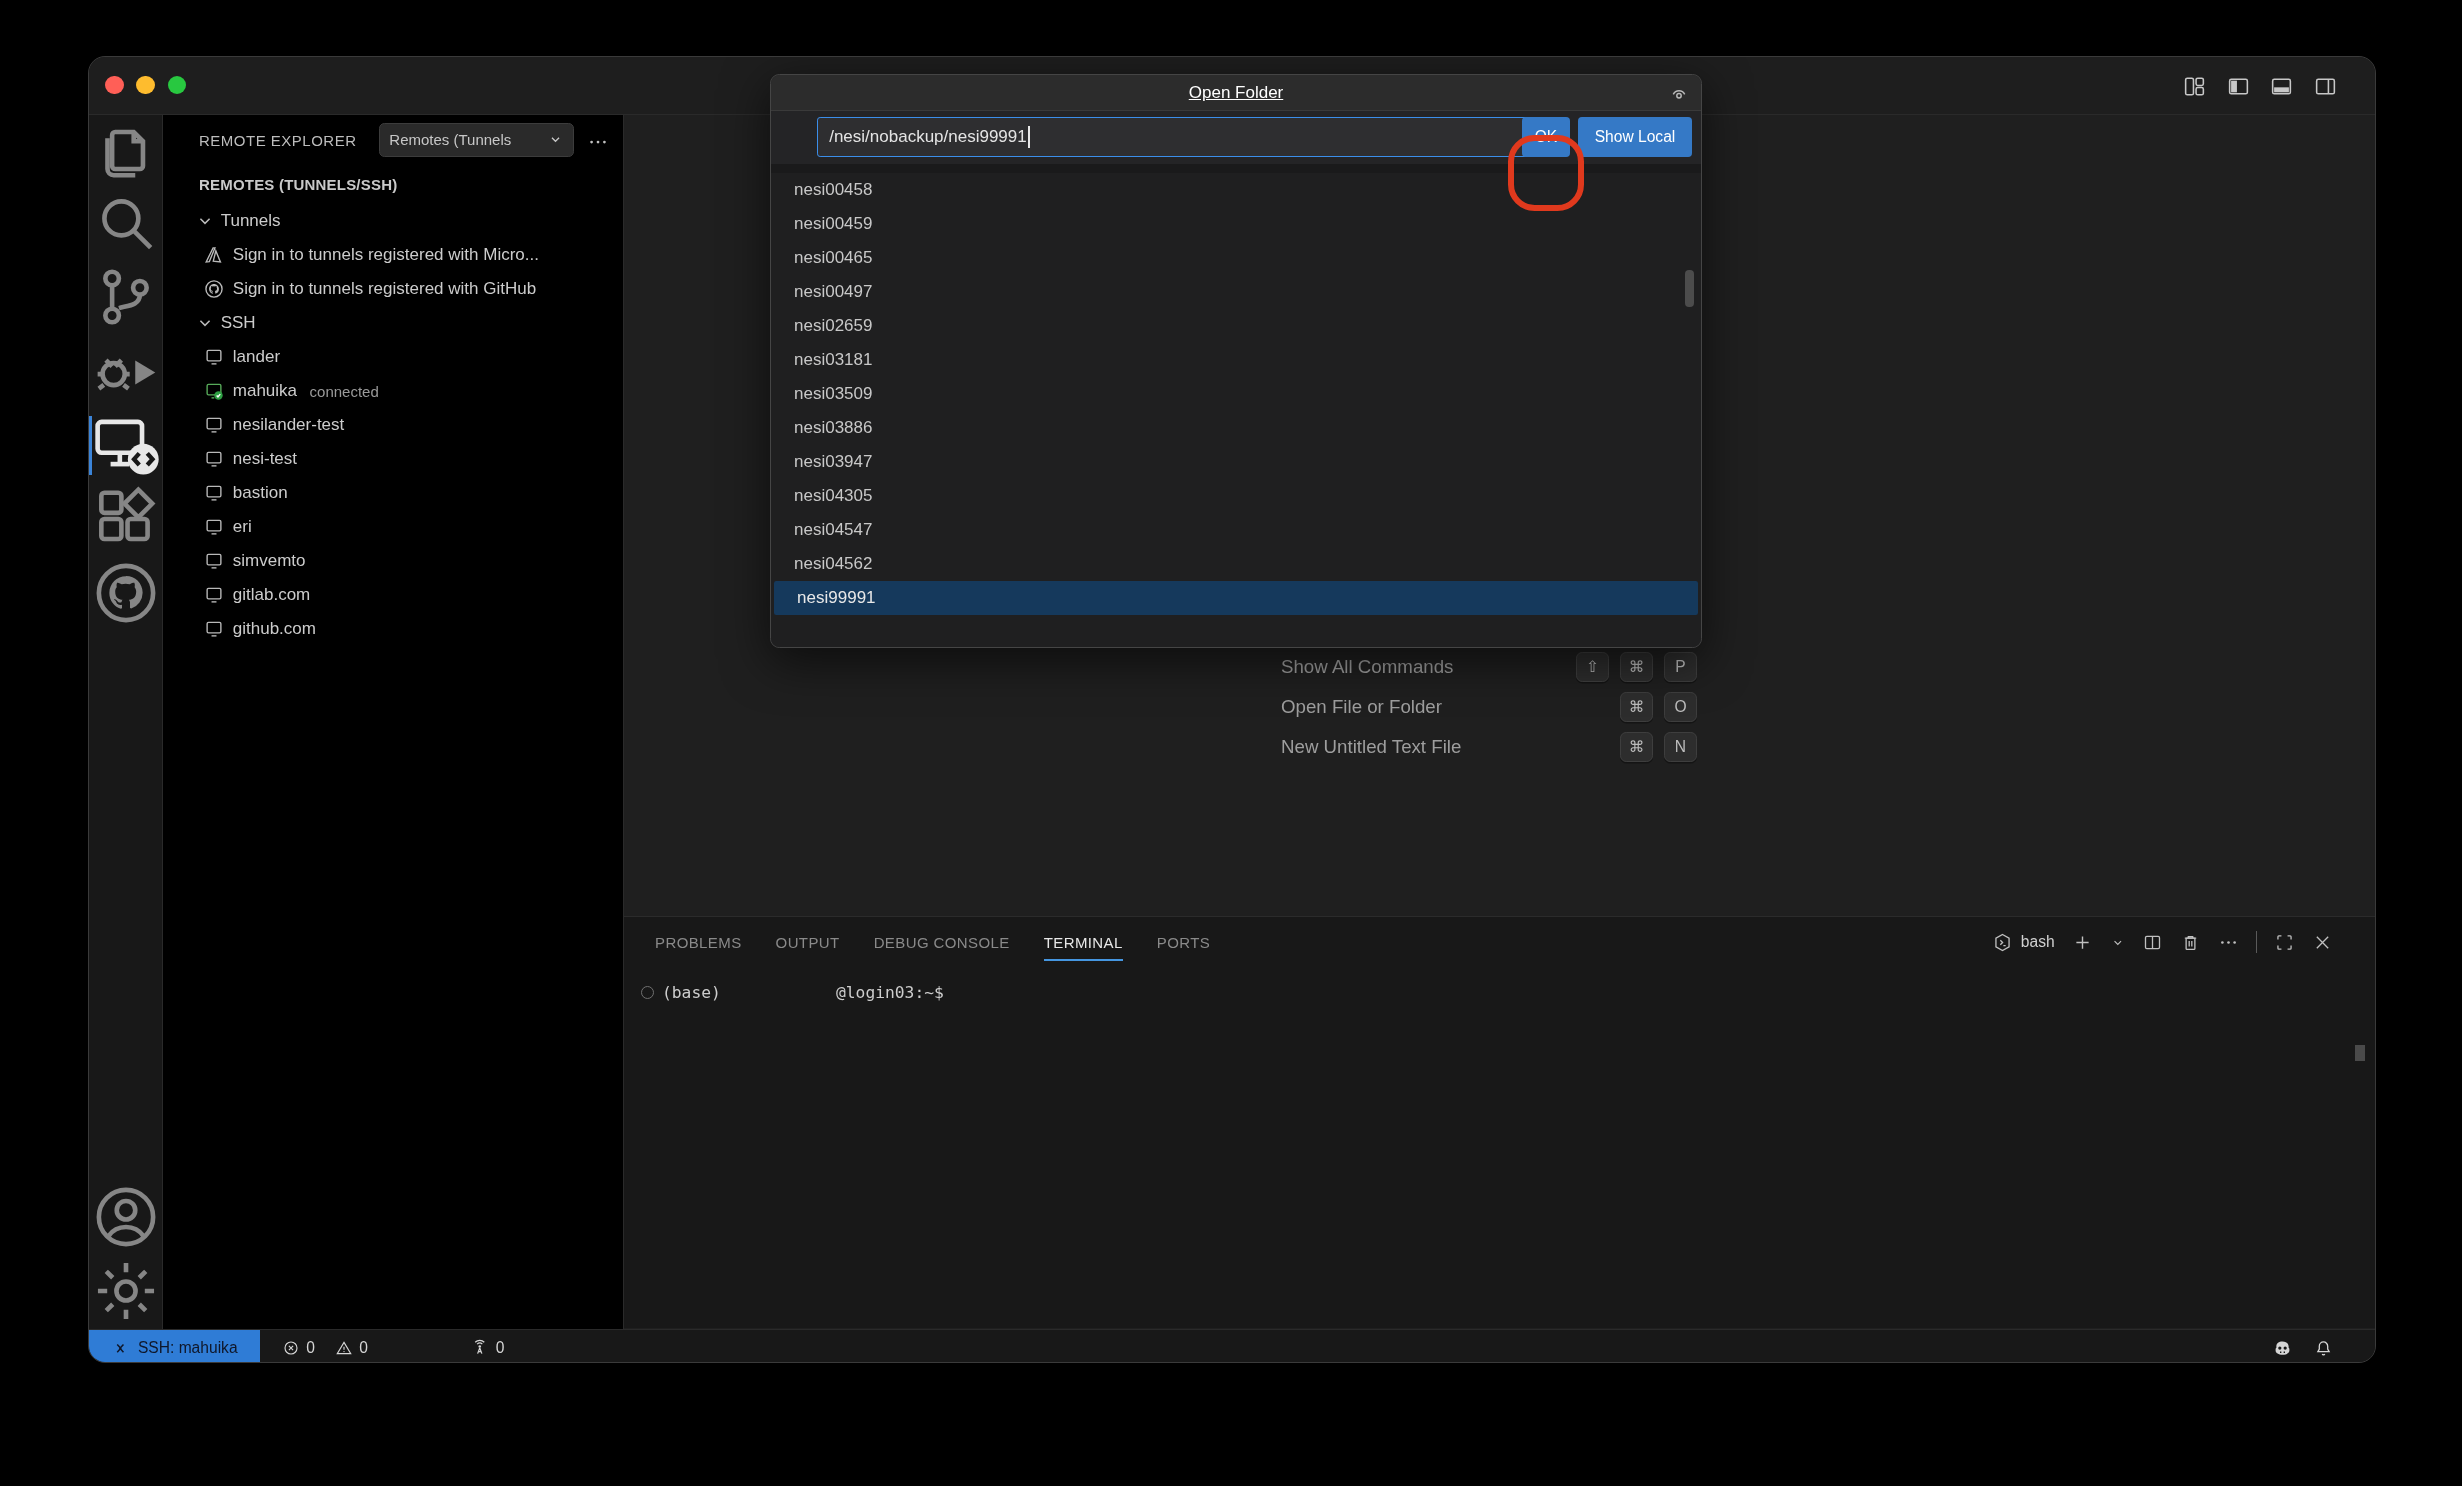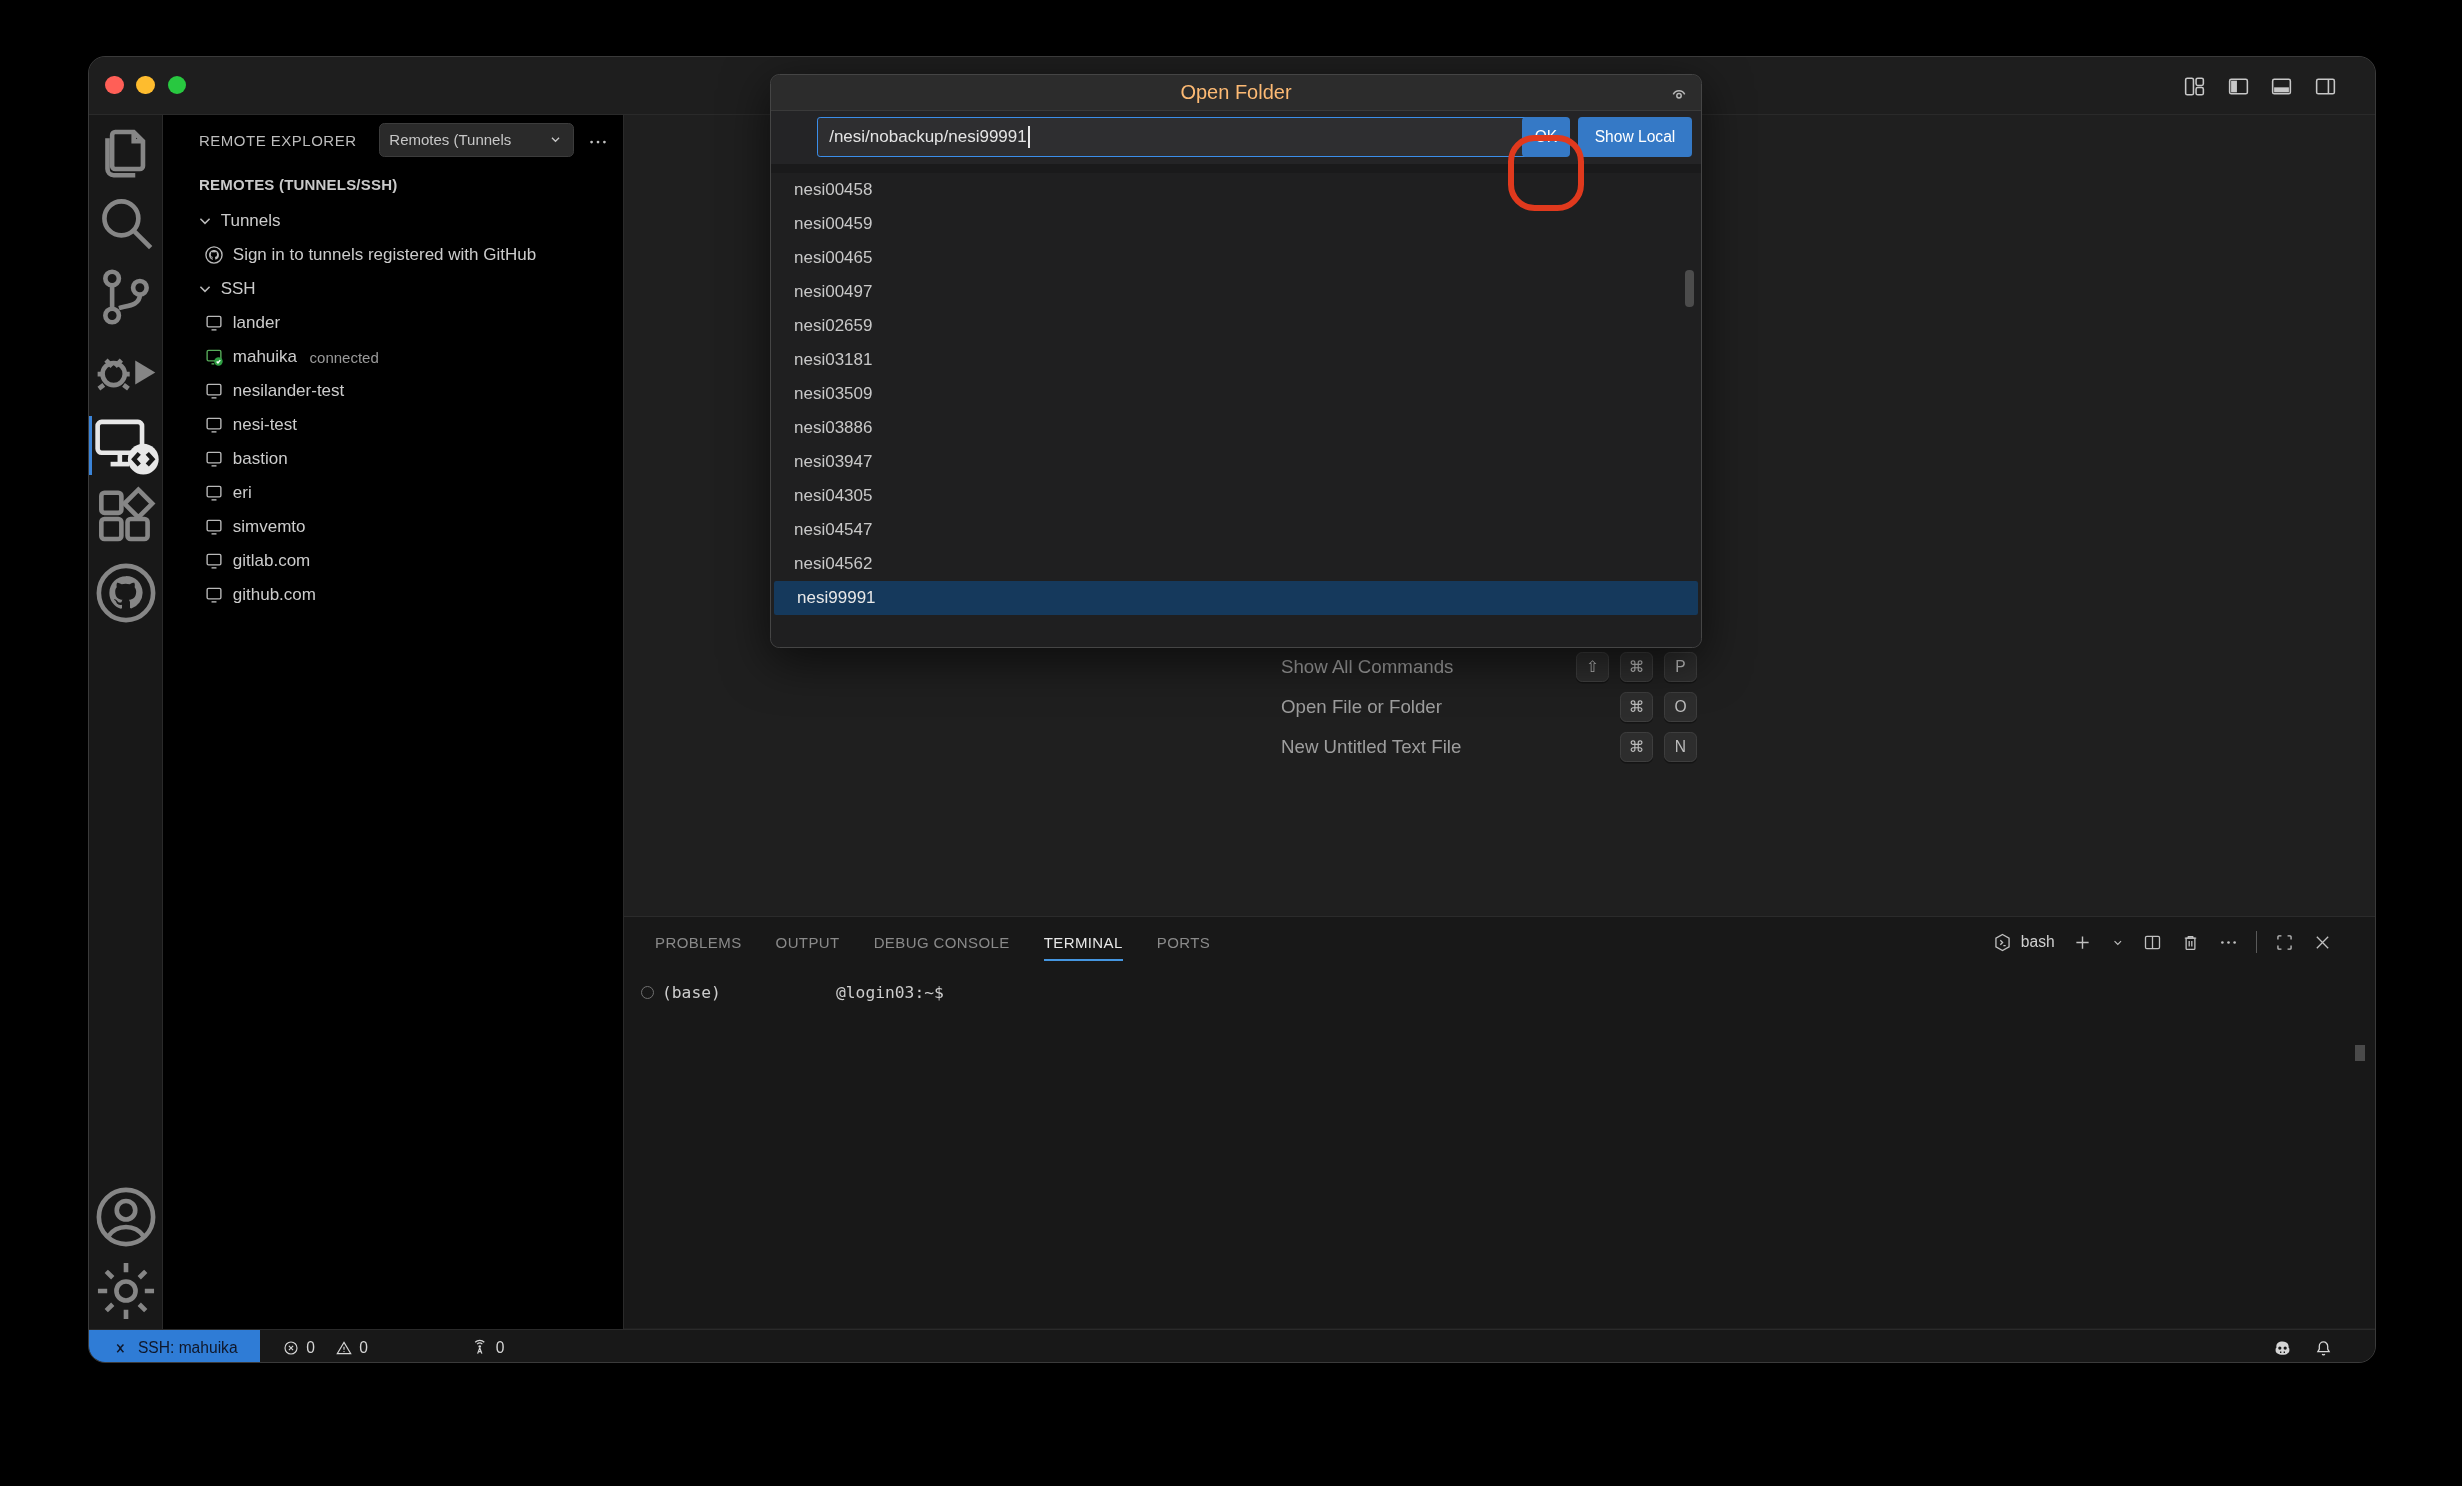--- a/index.html
+++ b/index.html
@@ -99,21 +99,21 @@
   .sb-right { position:absolute; right:43px; top:0; height:36px; display:flex; align-items:center; gap:18.7px; }
   .sb-right .sricon { width:23px; height:23px; display:flex; color:#d6d6d6; cursor:pointer; }
   .sb-right .sricon svg{ width:100%; height:100%; }
 
   
   .dialog { position:absolute; left:681px; top:17px; width:932px; height:574px; background:#232324;
     border:0.8px solid #454545; border-radius:9.3px; z-index:30;
     box-shadow:0 12.5px 47px rgba(0,0,0,.6); }
   .qi-title { position:absolute; left:0; top:0; width:100%; height:36px; background:#2c2c2c;
     border-bottom:0.8px solid #3a3a3a; border-radius:8.6px 8.6px 0 0; display:flex; align-items:center; justify-content:center;
-    color:#fdba74; font-size:20px; }
+    color:#ffffff; font-size:17px;text-decoration:underline; }
   .qi-eye { position:absolute; right:11px; top:7px; width:22px; height:22px; color:#b9b9b9; cursor:pointer; }
   .qi-eye svg{ width:100%; height:100%; }
   .qi-band { position:absolute; left:0; top:36px; width:100%; height:53px; background:#242426; }
   .qi-input { position:absolute; left:6.2px; top:6.2px; width:728px; height:40px; background:#2e2e30;
     border:1.6px solid var(--input-border); border-radius:3.1px; display:flex; align-items:center; padding:0 11px;
     color:#e4e4e4; font-size:17px; cursor:text;margin-left:40px; }
   .caret { width:1.6px; height:22px; background:#e8e8e8; margin-left:1.6px; }
   .qi-btn { position:absolute; top:6.2px; height:40px; background:var(--button); color:#fff; font-size:15.6px;
     border:none; border-radius:3.9px; display:flex; align-items:center; justify-content:center;
     font-family:"Liberation Sans", sans-serif; cursor:pointer; }
@@ -296,20 +296,30 @@
               <svg viewBox="0 0 24 24" fill="none" stroke="currentColor" stroke-width="1.5" style="width:100%;height:100%">
                 <path d="M7 9.5l5 5 5-5" stroke-width="1.7"></path>
               </svg>
             </span>
             <span>Tunnels</span>
 
           </div>
           <div class="tree-row leaf">
             <span class="ticn">
               <svg viewBox="0 0 24 24" fill="none" stroke="currentColor" stroke-width="1.5" style="width:100%;height:100%">
+                <path d="M13.1 4.2L6.9 19.2l-3.4.4L11 4.2z"></path>
+                <path d="M14 7.5l5 12.1-7.8-.9z"></path>
+              </svg>
+            </span>
+            <span>Sign in to tunnels registered with Micro...</span>
+
+          </div>
+          <div class="tree-row leaf">
+            <span class="ticn">
+              <svg viewBox="0 0 24 24" fill="none" stroke="currentColor" stroke-width="1.5" style="width:100%;height:100%">
                 <circle cx="12" cy="12" r="8.8"></circle>
                 <path fill="currentColor" stroke="none" d="M12 6.6c-3 0-5.4 2.4-5.4 5.4 0 2.4 1.5 4.4 3.7 5.1.3 0 .4-.1.4-.3v-1c-1.5.3-1.8-.7-1.8-.7-.2-.6-.6-.8-.6-.8-.5-.3 0-.3 0-.3.5 0 .8.5.8.5.5.8 1.2.6 1.5.4 0-.3.2-.6.3-.7-1.2-.1-2.4-.6-2.4-2.7 0-.6.2-1.1.5-1.4 0-.2-.2-.7.1-1.4 0 0 .4-.1 1.5.5a5 5 0 0 1 2.6 0c1-.7 1.5-.5 1.5-.5.3.7.1 1.3.1 1.4.3.4.5.9.5 1.4 0 2.1-1.2 2.6-2.4 2.7.2.2.4.5.4 1v1.5c0 .2.1.3.4.3a5.4 5.4 0 0 0 3.7-5.1c0-3-2.4-5.4-5.4-5.4z"></path>
               </svg>
             </span>
             <span>Sign in to tunnels registered with GitHub</span>
 
           </div>
           <div class="tree-row twisty">
             <span class="ticn">
               <svg viewBox="0 0 24 24" fill="none" stroke="currentColor" stroke-width="1.5" style="width:100%;height:100%">

